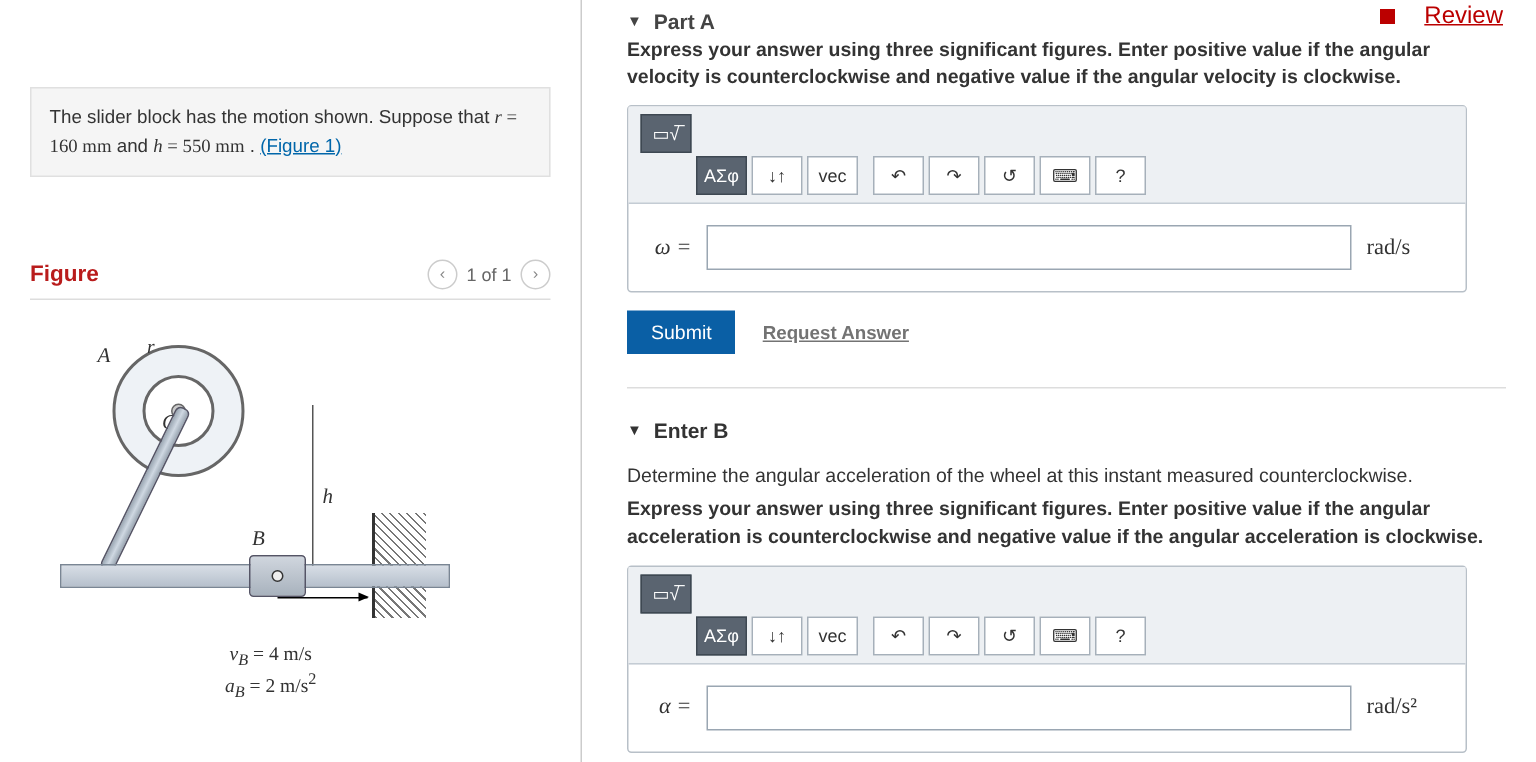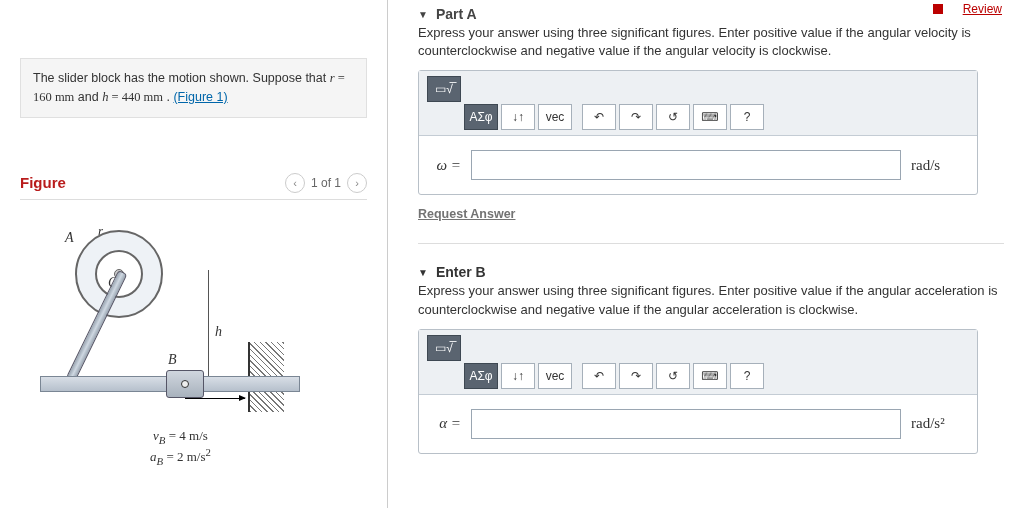--- a/index.html
+++ b/index.html
@@ -1,20 +1,20 @@
 <!DOCTYPE html>
 <html><head>
 <meta charset="utf-8">
 <style>
   * { box-sizing: border-box; margin: 0; padding: 0; }
   body { font-family: Arial, Helvetica, sans-serif; font-size: 13px; color: #333; background: #fff; width: 1024px; height: 508px; overflow: hidden; }
   .main { display: flex; height: 508px; }
   .left-col { width: 388px; padding: 0; border-right: 1px solid #ccc; }
   .right-col { flex: 1; padding: 0 20px 0 30px; overflow: hidden; }
-  .review-link { position: absolute; top: 2px; right: 22px; color: #b00; font-size: 12px; text-decoration: underline; display: flex; align-items: center; gap: 20px; }
+  .review-link { position: absolute; top: 2px; right: 22px; color: #b00; font-size: 16px; text-decoration: underline; display: flex; align-items: center; gap: 20px; }
   .review-ico { display:inline-block; width:10px; height:10px; background:#b00; }
   .prompt-box { background: #f5f5f5; border: 1px solid #e0e0e0; padding: 10px 12px; margin: 58px 20px 0 20px; line-height: 1.5; font-size: 12.5px; }
   .prompt-box a { color: #0066aa; text-decoration: underline; }
   .fig-header { display: flex; align-items: center; justify-content: space-between; margin: 55px 20px 0 20px; padding-bottom: 6px; border-bottom: 1px solid #ddd; }
   .fig-header .ttl { font-weight: bold; font-size: 15px; color: #b91c1c; }
   .pager { display: flex; align-items: center; gap: 6px; font-size: 12px; color: #666; }
   .pager-btn { width: 20px; height: 20px; border: 1px solid #ccc; border-radius: 50%; background: #fff; display:flex; align-items:center; justify-content:center; font-size:11px; color:#888; cursor:pointer; }
   .fig-img { margin: 20px 0 0 40px; position: relative; width: 250px; height: 230px; }
   
   .wheel-outer { position:absolute; left:35px; top:10px; width:88px; height:88px; border:2px solid #666; border-radius:50%; background:#eef2f6; }
@@ -32,21 +32,21 @@
   .dim-v { position:absolute; left:168px; top:50px; width:1px; height:108px; border-left:1px solid #555; }
   .hatch { position:absolute; left:208px; top:122px; width:36px; height:70px; background:repeating-linear-gradient(45deg,#777,#777 1px,transparent 1px,transparent 4px); border-left:2px solid #333; }
   .arrow { position:absolute; left:145px; top:178px; width:60px; height:1px; background:#000; }
   .arrow::after{ content:""; position:absolute; right:-1px; top:-3px; border-left:7px solid #000; border-top:3.5px solid transparent; border-bottom:3.5px solid transparent; }
   .vb-lbl { position:absolute; left:110px; top:208px; font-family:'Times New Roman',serif; font-size:13px; line-height:1.2; text-align:center; }
   
   .part-hdr { display:flex; align-items:center; gap:8px; font-weight:bold; font-size:14px; margin: 8px 0 2px 0; color:#333; }
   .caret { font-size:10px; }
   .part-hdr.trunc { color:#444; margin-top:6px; }
   .instr { margin: 14px 0 6px 0; font-size: 13px; color:#333; }
-  .instr-bold { font-weight:normal; font-size:13px; color:#333; margin-bottom:10px; line-height:1.4; }
+  .instr-bold { font-weight:bold; font-size:13px; color:#333; margin-bottom:10px; line-height:1.4; }
   .answer-box { border:1px solid #b8c0c8; border-radius:3px; padding:0 0 14px 0; width:560px; background:#fff; }
   .toolbar { background:#edf0f3; border-bottom:1px solid #c4ccd4; padding:5px 8px; display:flex; gap:0; margin:0 0 14px 0; }
   .tbtn { background:#5a6470; color:#fff; border:1px solid #3e4852; min-width:34px; height:26px; display:flex; align-items:center; justify-content:center; font-size:12px; cursor:pointer; }
   .tbtn.light { background:#fff; color:#333; border-color:#a6b0ba; }
   .tbtn + .tbtn { margin-left:3px;margin-top:28px; }
   .tbtn.sep { margin-left:10px; }
   .ans-row { display:flex; align-items:center; gap:10px; padding: 0 16px; }
   .ans-var { font-style:italic; font-family:'Times New Roman',serif; font-size:15px; min-width:26px; text-align:right; }
   .ans-input { flex:1; height:30px; border:1px solid #9aa6b2; padding:2px 6px; font-size:14px; }
   .ans-unit { font-family:'Times New Roman',serif; font-size:15px; min-width:50px; }
@@ -62,21 +62,21 @@
 <body>
 
 <a class="review-link">
     <span class="review-ico"></span>
     <span>Review</span>
   </a>
 
 <div class="main">
   <div class="left-col">
     <div class="prompt-box">
-      <span>The slider block has the motion shown. Suppose that </span><em class="var">r</em><span class="mm"> = 160 </span><span class="mm">mm</span><span> and </span><em class="var">h</em><span class="mm"> = 440 </span><span class="mm">mm</span><span> . </span><a href="#">(Figure 1)</a>
+      <span>The slider block has the motion shown. Suppose that </span><em class="var">r</em><span class="mm"> = 160 </span><span class="mm">mm</span><span> and </span><em class="var">h</em><span class="mm"> = 550 </span><span class="mm">mm</span><span> . </span><a href="#">(Figure 1)</a>
     </div>
 
     <div class="fig-header">
       <span class="ttl">Figure</span>
       <span class="pager">
         <span class="pager-btn">‹</span>
         <span>1 of 1</span>
         <span class="pager-btn">›</span>
       </span>
     </div>
@@ -127,28 +127,30 @@
         <div class="tbtn light">⌨</div>
         <div class="tbtn light">?</div>
       </div>
       <div class="ans-row">
         <span class="ans-var">ω =</span>
         <input class="ans-input" style="">
         <span class="ans-unit">rad/s</span>
       </div>
     </div>
     <div class="submit-row">
+      <button class="submit-btn">Submit</button>
       <a class="req-link">Request Answer</a>
     </div>
 
     <div class="sect-b">
       <div class="part-hdr">
         <span class="caret">▼</span>
         <span>Enter B</span>
       </div>
+      <p class="instr">Determine the angular acceleration of the wheel at this instant measured counterclockwise.</p>
       <p class="instr-bold">Express your answer using three significant figures. Enter positive value if the angular acceleration is counterclockwise and negative value if the angular acceleration is clockwise.</p>
 
       <div class="answer-box">
         <div class="toolbar">
           <div class="tbtn">
               <span>▭√̅</span>
             </div>
           <div class="tbtn">ΑΣφ</div>
           <div class="tbtn light">↓↑</div>
           <div class="tbtn light">vec</div>

